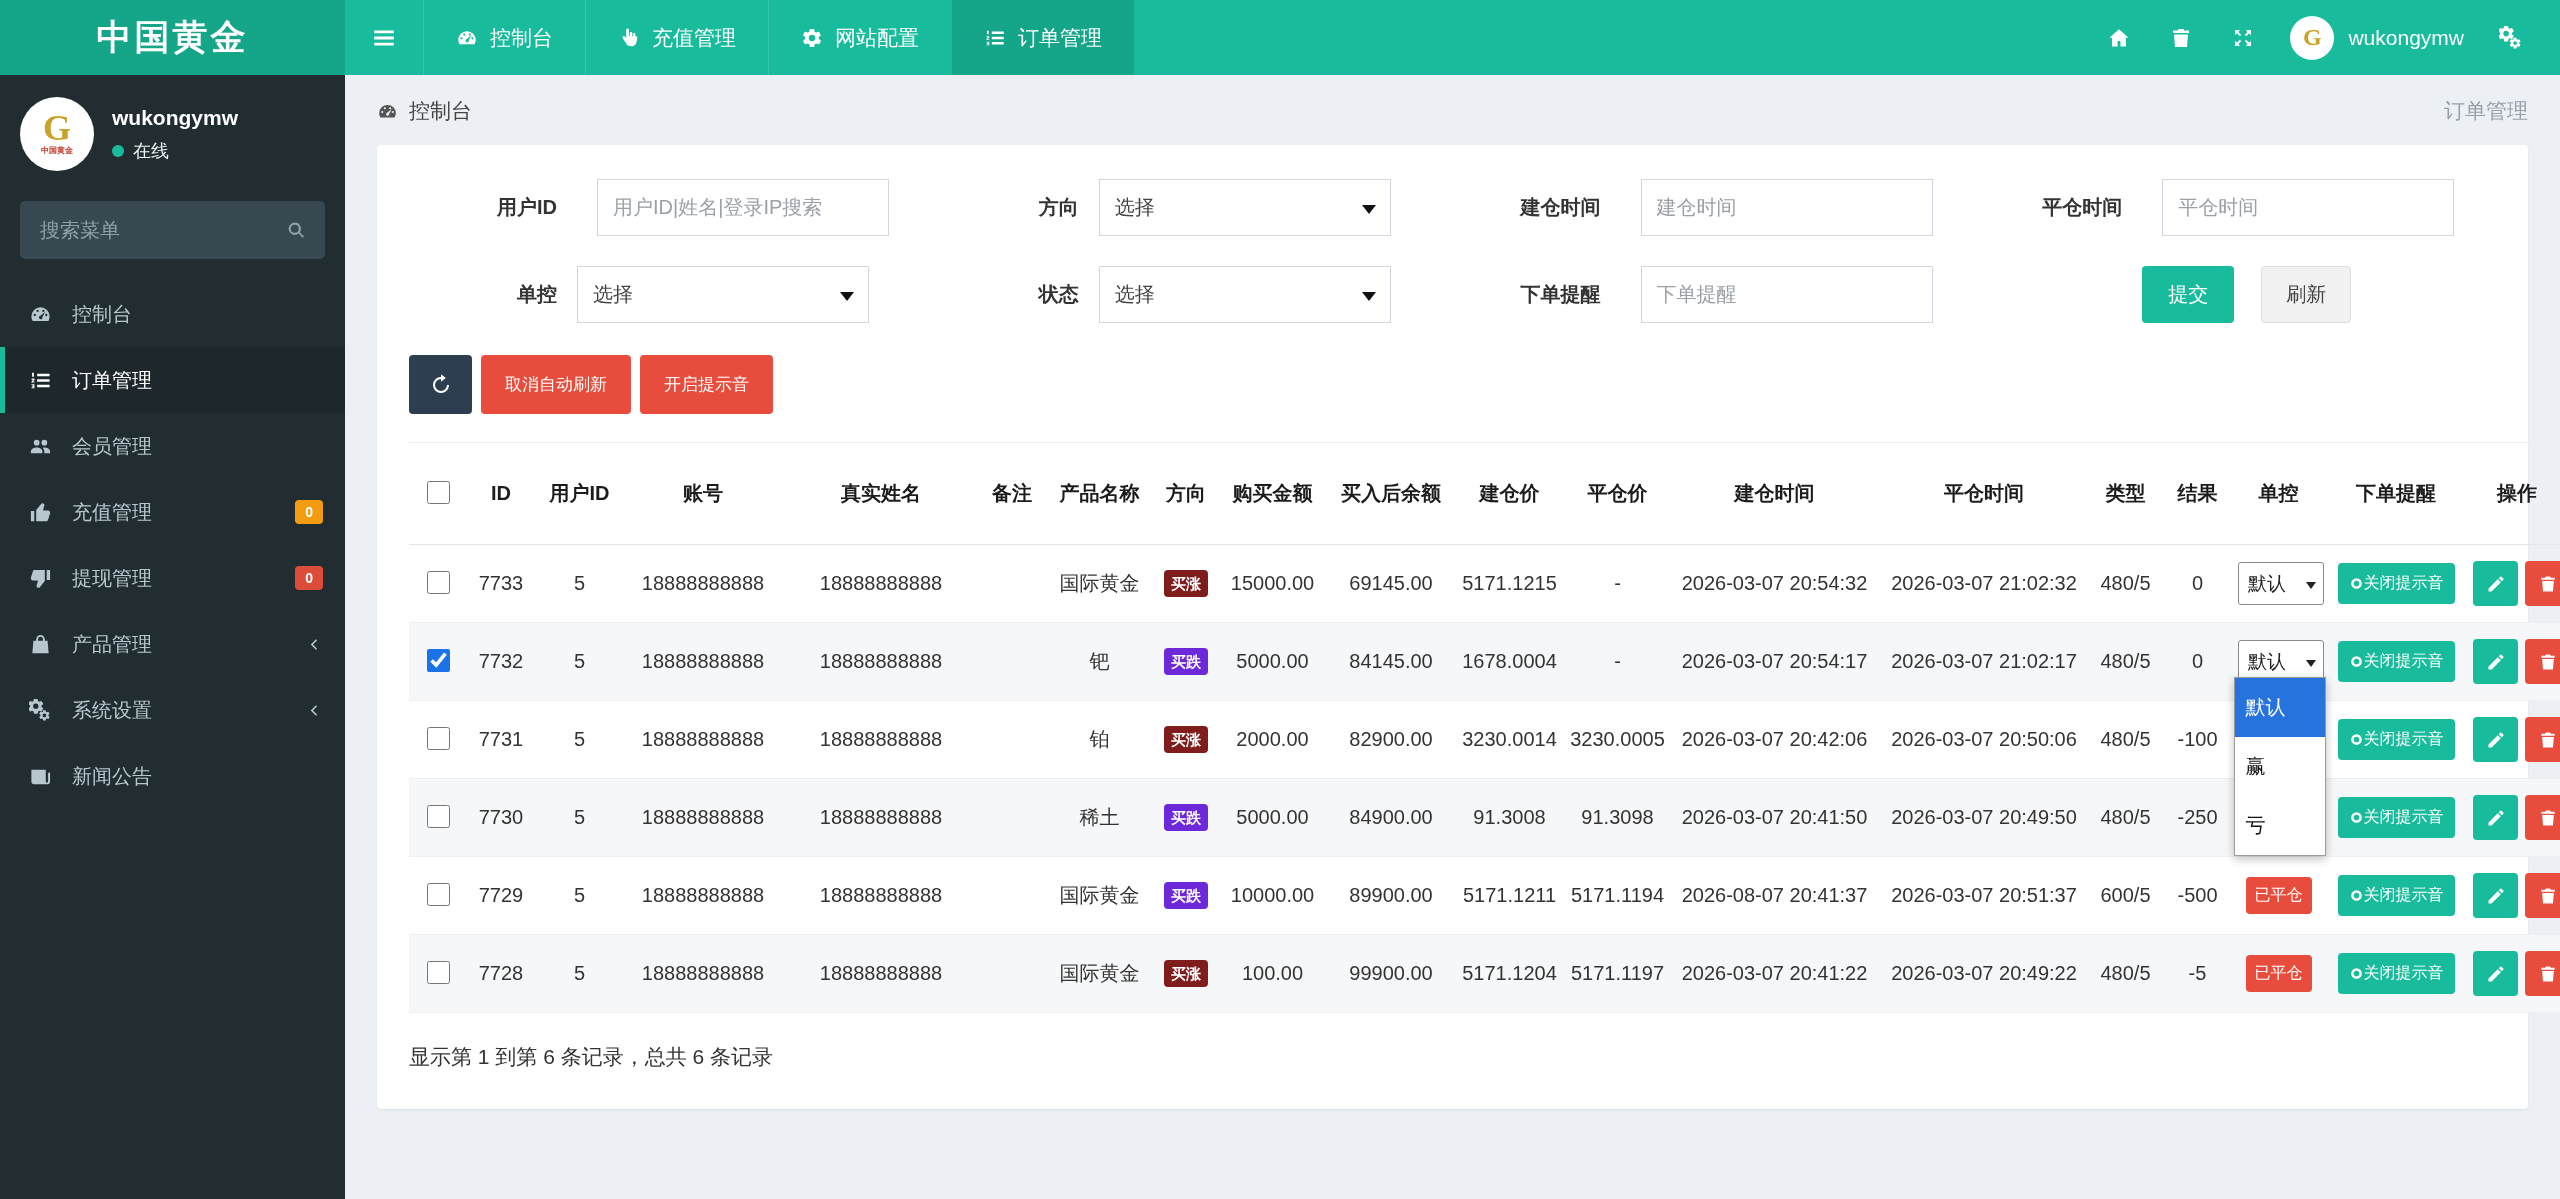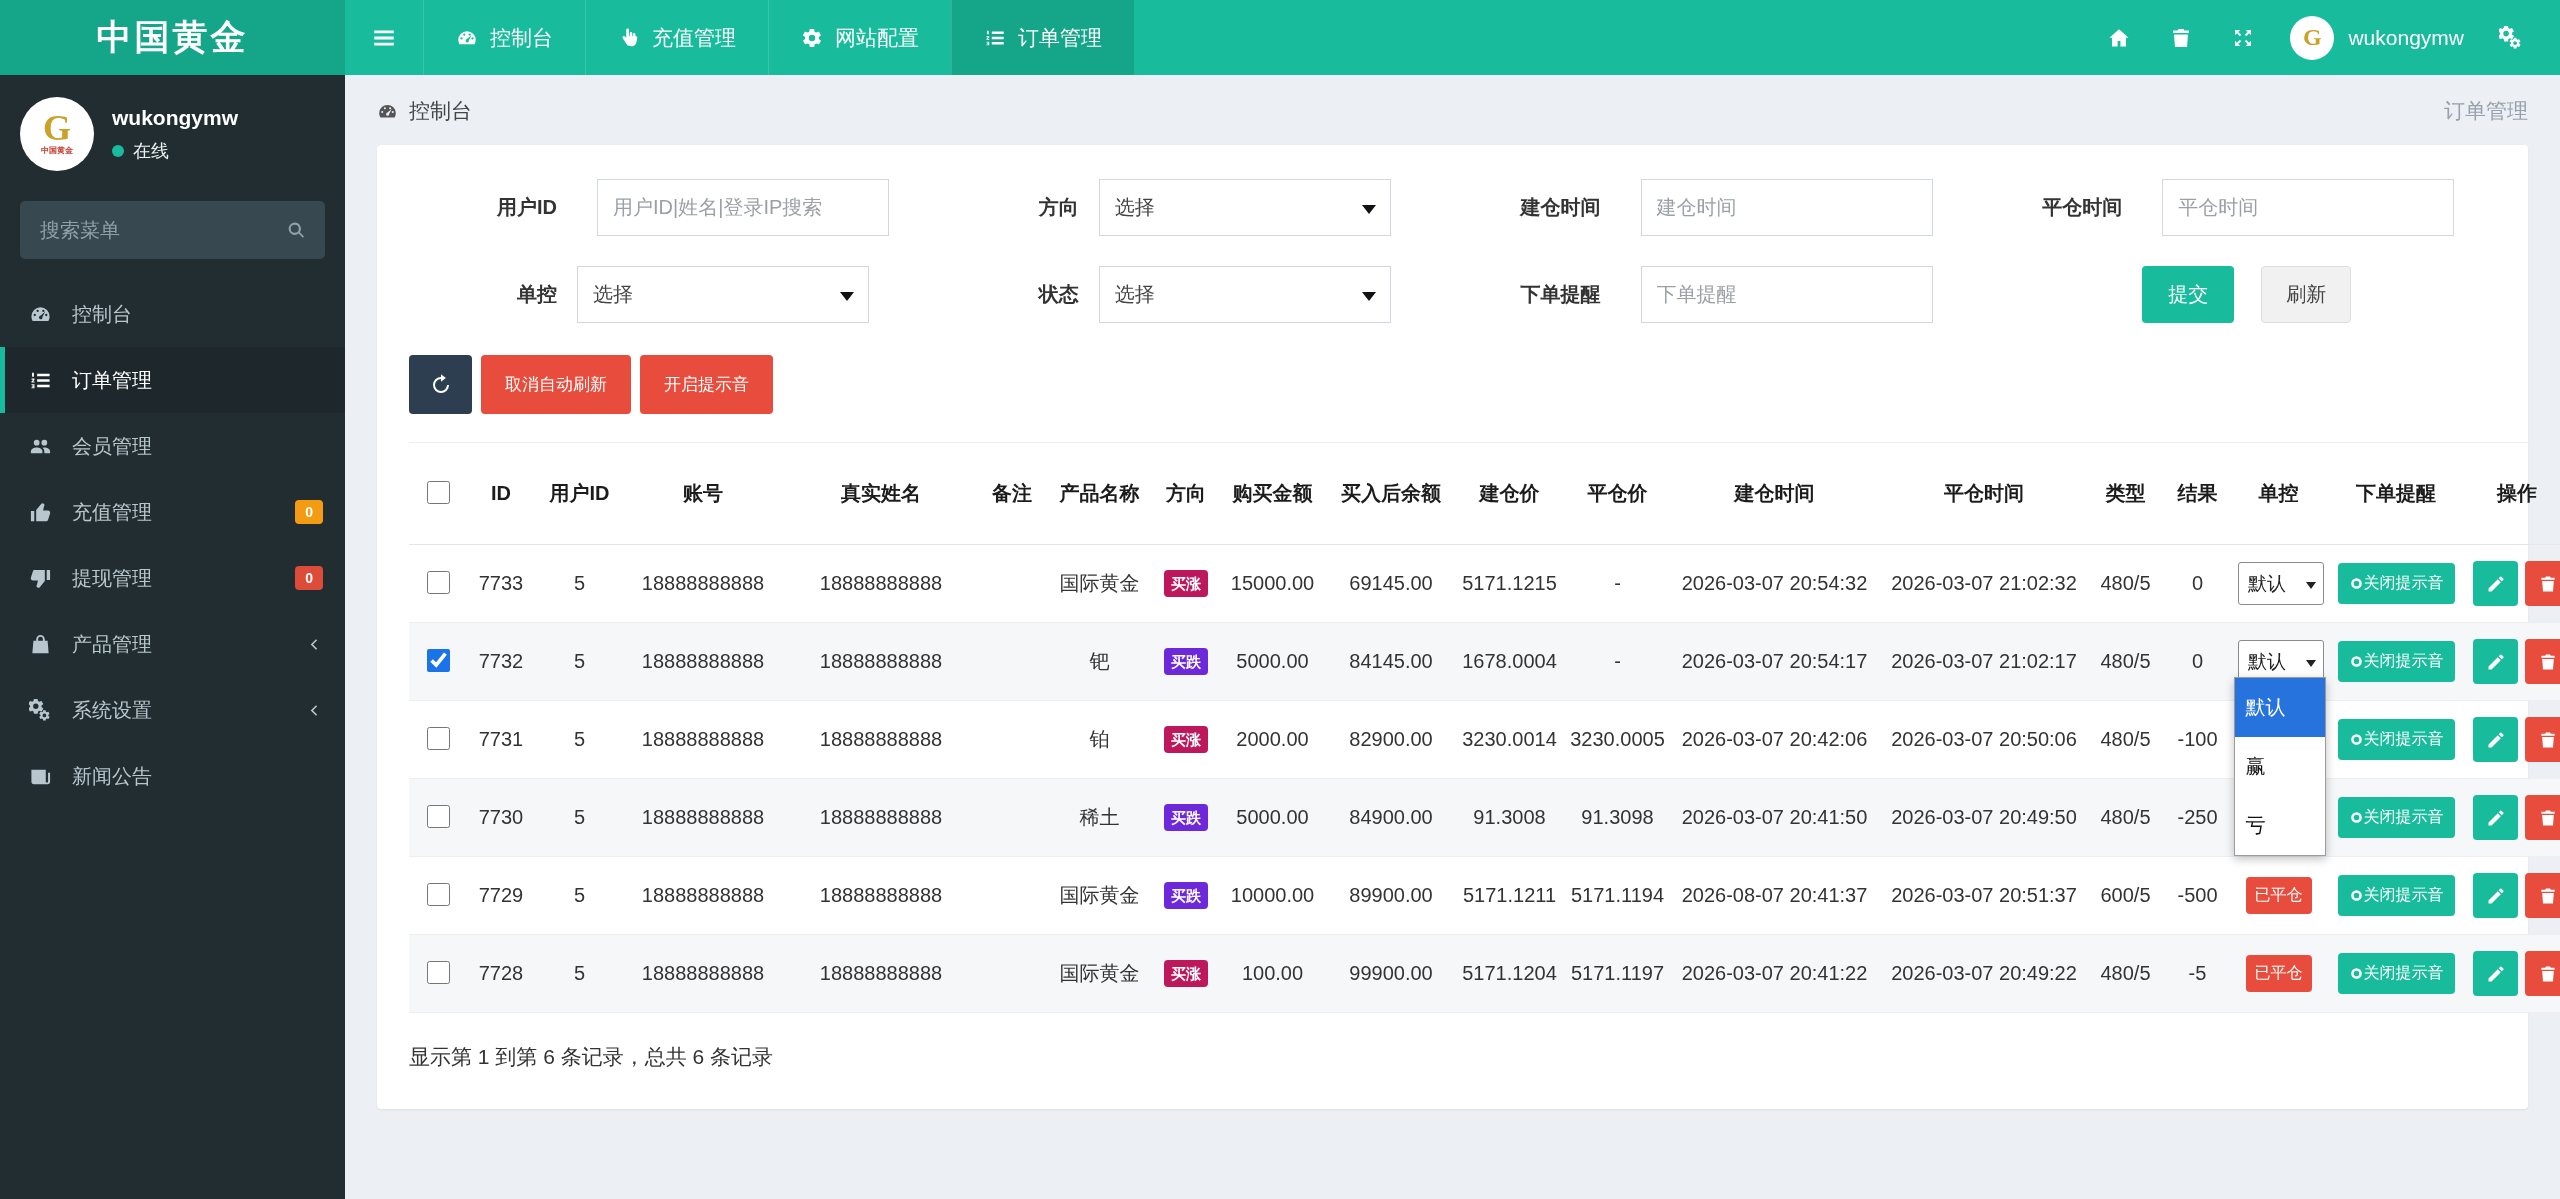--- a/index.html
+++ b/index.html
@@ -78,21 +78,21 @@
               display:flex; align-items:center; justify-content:center; font-size:24px; }
   .btn-danger { background:#e74c3c; color:#fff; font-size:17px; padding:0 24px; height:59px; border-radius:4px; }
 
   table { width:100%; border-collapse:collapse; table-layout:fixed; border-top:1px solid #eceef0; }
   th { font-size:20px; font-weight:bold; color:#1c1c1c; padding:35px 4px; text-align:center; border-bottom:1px solid #e2e6e9; white-space:nowrap; overflow:hidden; }
   td { font-size:20px; color:#333; padding:16px 4px; text-align:center; border-bottom:1px solid #edeff1; white-space:nowrap; overflow:visible; }
   tbody tr:nth-child(even) td { background:#f6f7f8; }
   input[type=checkbox] { width:23px; height:23px; accent-color:#1a73e8; cursor:pointer; }
 
   .badge-dir { display:inline-block; color:#fff; font-size:15px; font-weight:bold; padding:6px 7px; border-radius:4px; line-height:1.05; }
-  .dir-up { background:#be185d; }
+  .dir-up { background:#7f1d1d; }
   .dir-down { background:#6d28d9; }
   .badge-closed { display:inline-block; background:#e74c3c; color:#fff; font-size:16px; padding:8px 9px; border-radius:4px; }
 
   .row-sel { position:relative; width:86px; height:43px; border:1px solid #8b8b8b; border-radius:3px; background:#fff;
              display:inline-flex; align-items:center; padding:0 24px 0 9px; font-size:19px; color:#222; cursor:pointer; vertical-align:middle; }
   .row-sel::after { content:""; position:absolute; right:7px; top:50%; margin-top:-2px; border:5px solid transparent; border-top:7px solid #222; }
   .sel-cell { position:relative; }
   .dropdown-list { position:absolute; left:50%; margin-left:-45px; top:54px; width:92px; background:#fff;
                    border:1px solid #9b9b9b; box-shadow:0 3px 9px rgba(0,0,0,0.25); z-index:90; text-align:left; }
   .dropdown-item { padding:16px 11px; font-size:20px; color:#111; cursor:pointer; }

